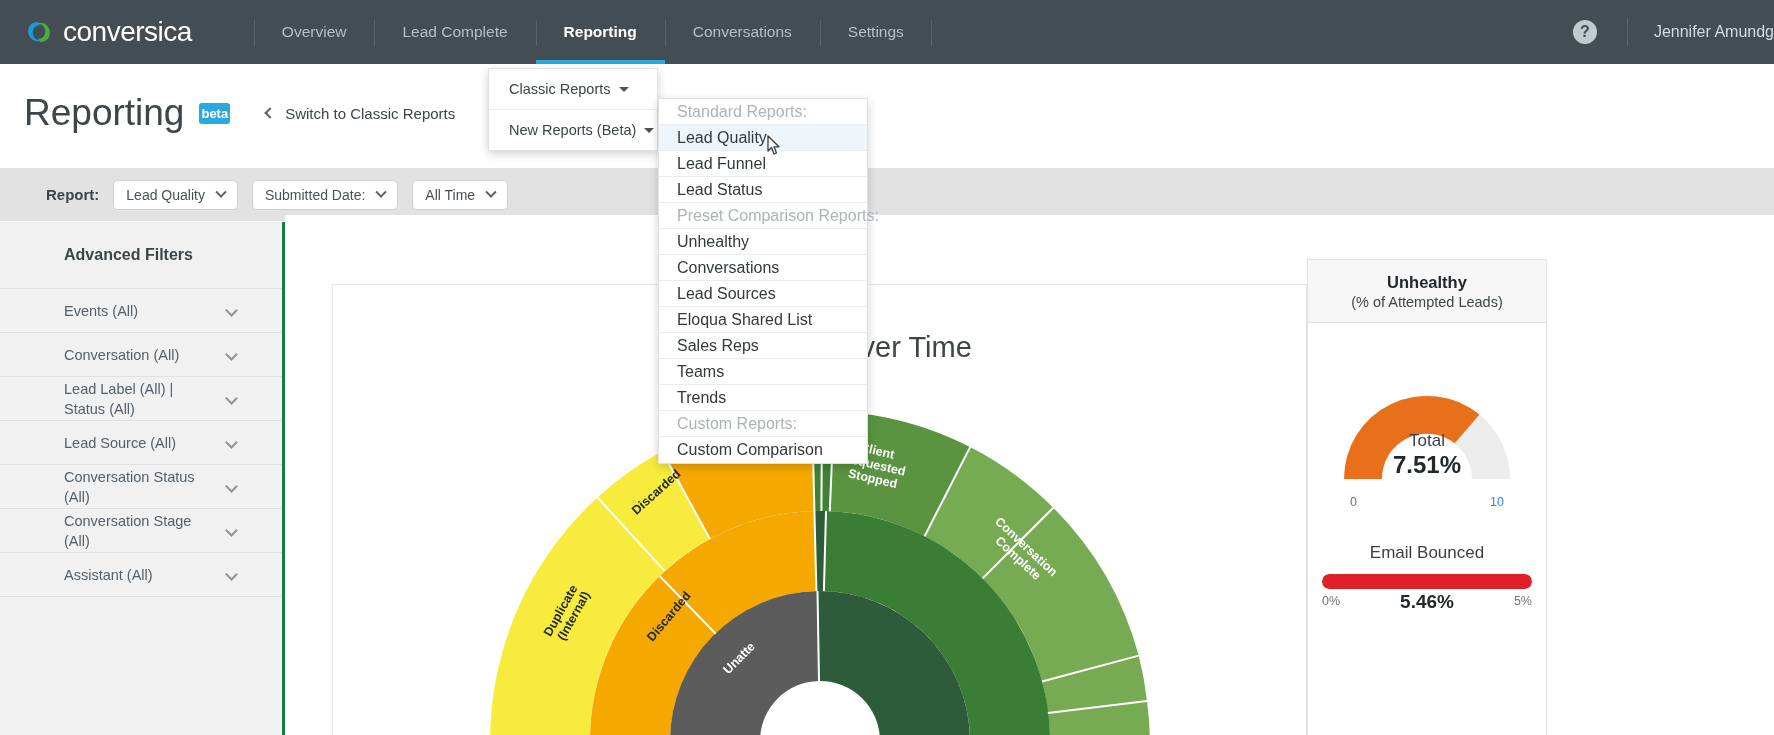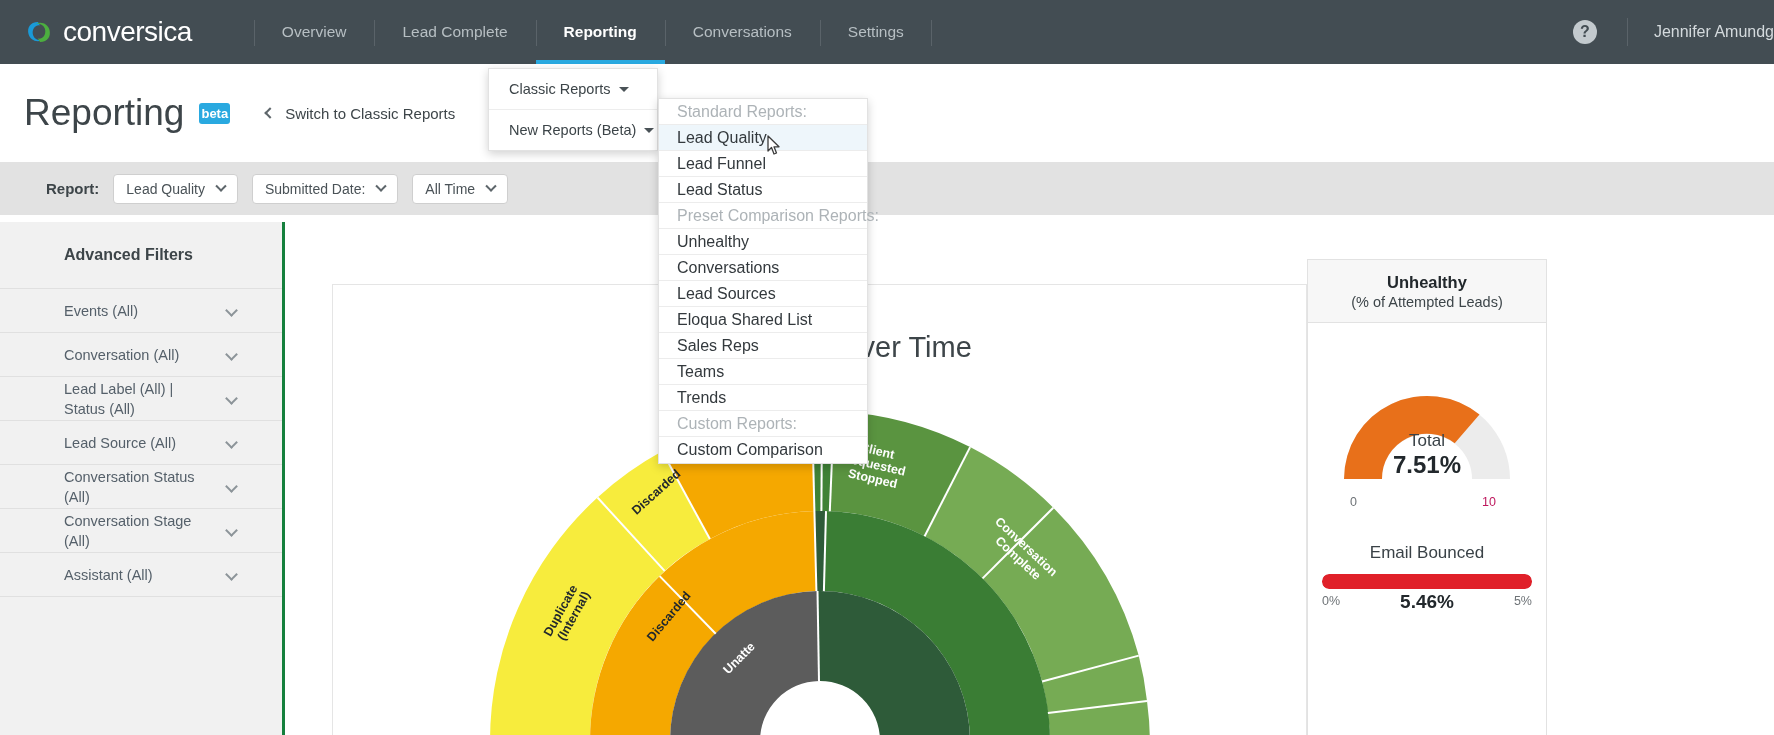--- a/index.html
+++ b/index.html
@@ -123,21 +123,21 @@
     display: inline-block; width: 8px; height: 8px;
     border-left: 2px solid #5e666b; border-bottom: 2px solid #5e666b;
     transform: rotate(45deg); margin-right: 11px;
   }
   .feedback-link {
     margin-left: 56px; color: #3d4549; font-size: 15px; cursor: pointer;
   }
 
   
   .filter-bar {
-    position: absolute; top: 162px; left: 0;
+    position: absolute; top: 168px; left: 0;
     width: 1774px; height: 53px;
     background: #e2e2e2;
     display: flex; align-items: center;
   }
   .filter-label { font-size: 15px; color: #3d4549; font-weight: bold; margin-left: 46px; }
   .select-box {
     margin-left: 14px; background: #ffffff;
     border: 1px solid #cfcfcf; border-radius: 4px;
     height: 30px; padding: 0 12px;
     display: flex; align-items: center;
@@ -226,21 +226,21 @@
   .gauge-box { position: relative; margin: 52px auto 0; width: 190px; height: 116px; }
   .gauge-total-label {
     position: absolute; left: 0; right: 0; top: 56px;
     text-align: center; font-size: 17px; color: #3a4247;
   }
   .gauge-total-value {
     position: absolute; left: 0; right: 0; top: 76px;
     text-align: center; font-size: 24px; font-weight: bold; color: #22282c;
   }
   .gauge-min { position: absolute; left: 18px; top: 120px; font-size: 12.5px; color: #6e7377; }
-  .gauge-max { position: absolute; right: 26px; top: 120px; font-size: 12.5px; color: #be185d; }
+  .gauge-max { position: absolute; right: 18px; top: 120px; font-size: 12.5px; color: #3b82f6; }
 
   .bar-metric { margin-top: 52px; text-align: center; }
   .bar-metric-label { font-size: 17px; color: #3a4247; }
   .bar-track {
     margin: 11px 14px 0; height: 15px; border-radius: 7px;
     background: #eeeeee; overflow: hidden;
   }
   .bar-fill { height: 15px; border-radius: 7px; }
   .bar-axis {
     display: flex; justify-content: space-between;

